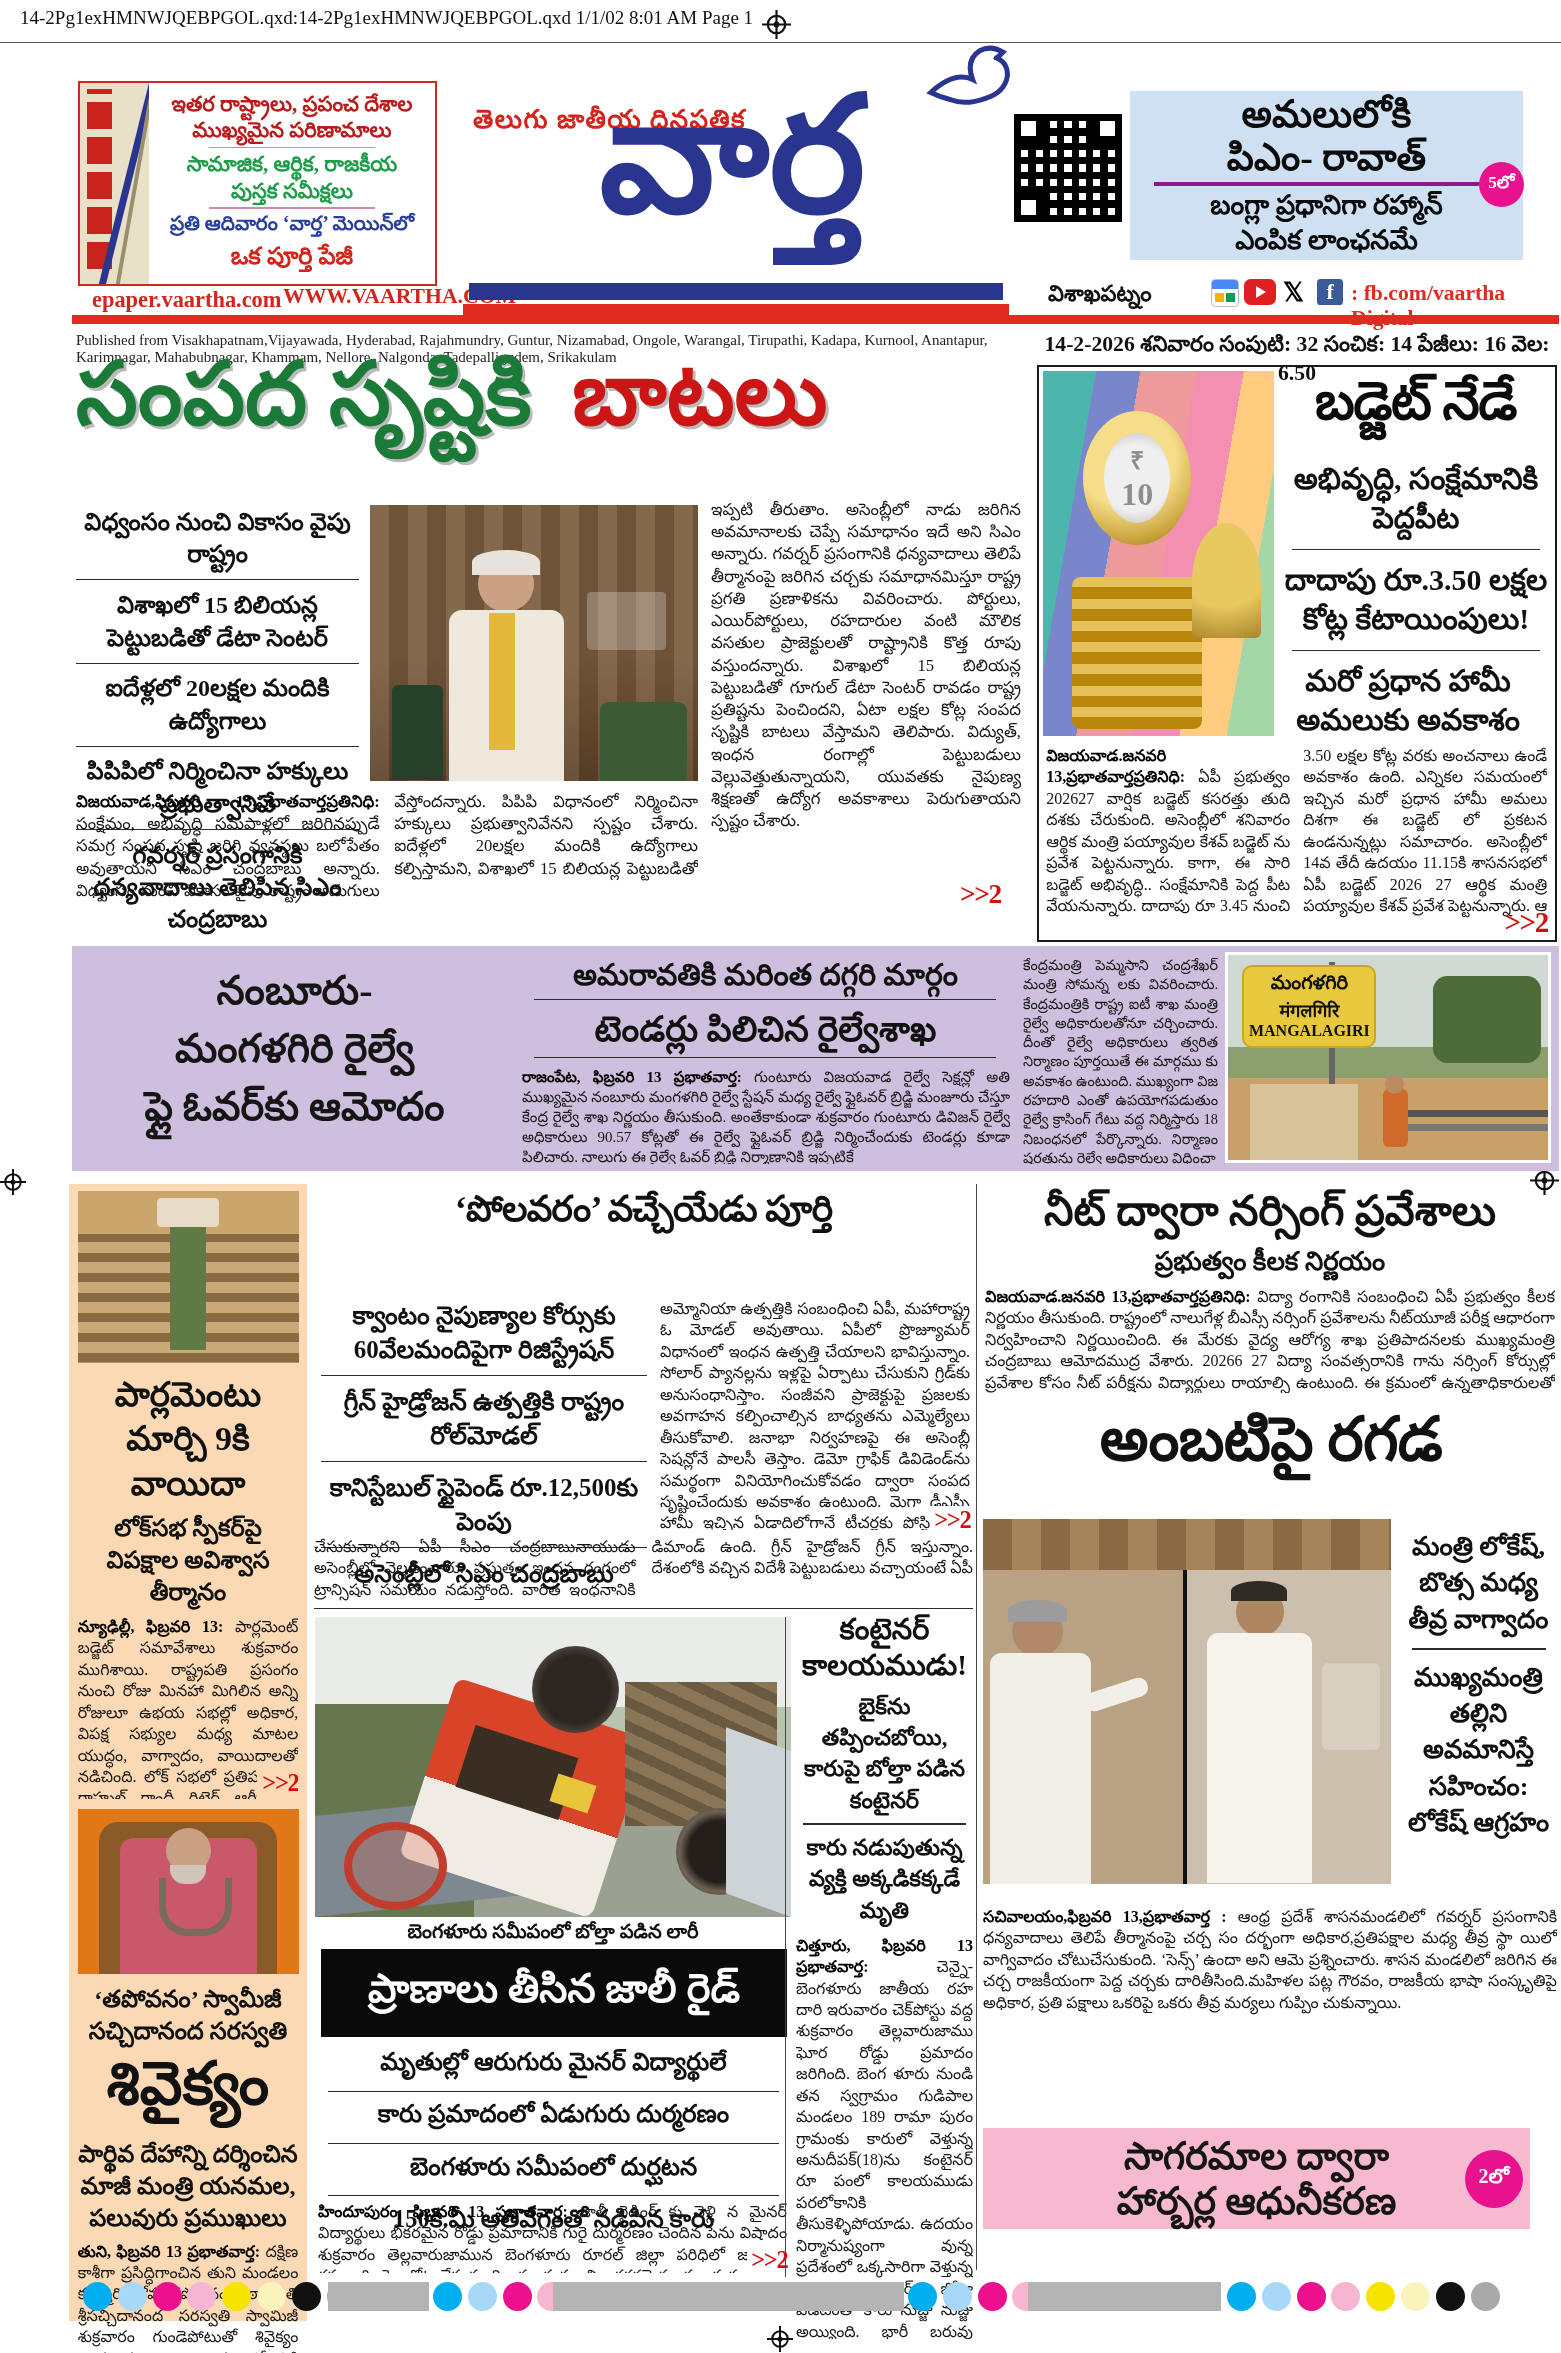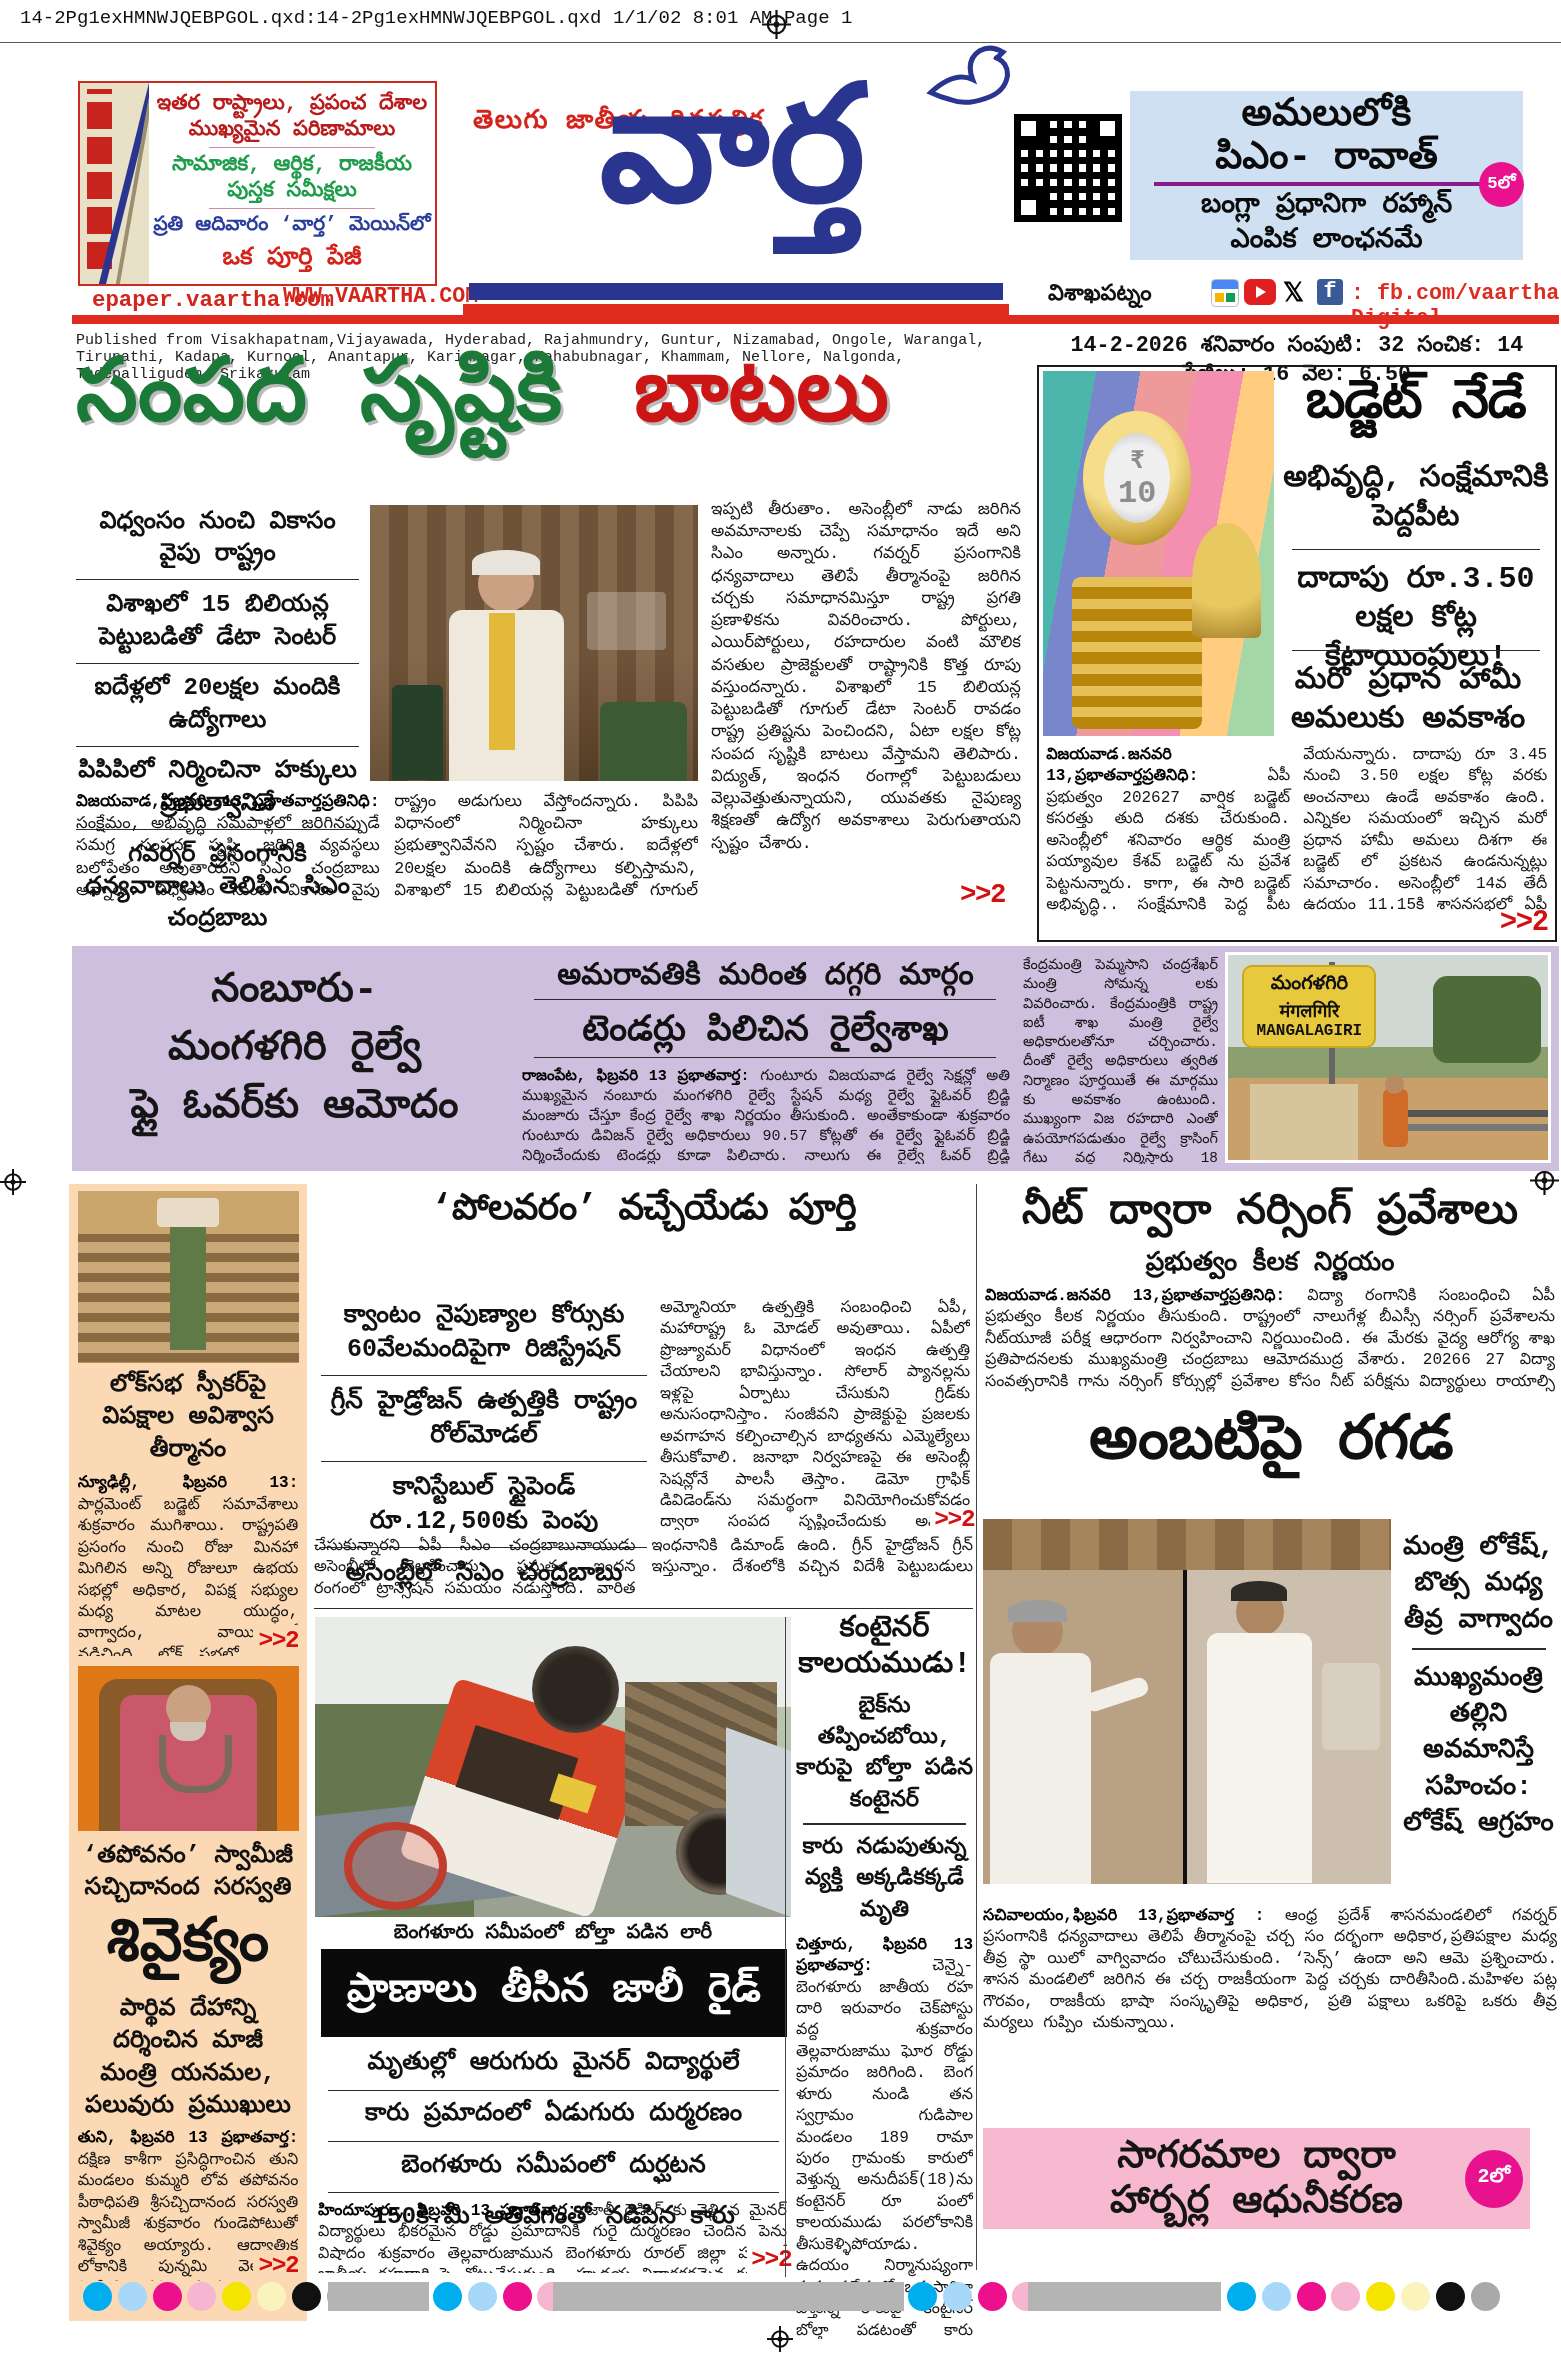--- a/index.html
+++ b/index.html
@@ -1,17 +1,17 @@
 <!DOCTYPE html>
 <html style="font-size:11.5px"><head>
 <meta charset="utf-8">
 <style>
   html,body{margin:0;padding:0;background:#888;}
   #paper{position:relative;width:1561px;height:2354px;background:#ffffff;overflow:hidden;
-         font-family:Liberation Mono, monospace;color:#111;}
+         font-family:Liberation Serif, serif;color:#111;}
   .abs{position:absolute;}
   .c{text-align:center;}
   .j{text-align:justify;text-justify:inter-word;}
   .b{font-weight:bold;}
   .nowrap{white-space:nowrap;}
   .body{color:#151515;line-height:1.34;}
   .dl{font-weight:bold;color:#000;}
   .more{color:#d40f0f;font-weight:bold;font-style:normal;letter-spacing:-1.4px;}
   .rule{background:#2b2b2b;height:1.4px;}
   .vrule{background:#2b2b2b;width:1.4px;}
@@ -222,20 +222,24 @@
       <div style="position:absolute;left:157px;bottom:66px;width:19px;height:19px;border-radius:50%;background:#b98b62;"></div>
     </div>
   </div>
 
   <div class="abs" style="left:69px;top:1184px;width:238px;height:1137px;background:#fbd9b5;padding:7.2px 8.7px;box-sizing:border-box;">
     <div class="photo" style="position:relative;left:0;top:0;width:221px;height:172px;background:linear-gradient(180deg,#caa56c 0 30%,#b98f55 100%);">
       <div style="position:absolute;left:0;top:43px;width:100%;height:128px;background:repeating-linear-gradient(0deg,#8a6a40 0 8.7px,#caa878 8.7px 20px);"></div>
       <div style="position:absolute;left:92px;top:14.4px;width:36px;height:144px;background:#5f7a46;"></div>
       <div style="position:absolute;left:79px;top:7.2px;width:62px;height:29px;background:#e8dcc8;border-radius:4.3px;"></div>
     </div>
+    <div class="c b" style="margin-top:10px;font-size:34px;line-height:1.3;">
+      <div>పార్లమెంటు</div>
+      <div>మార్చి 9కి వాయిదా</div>
+    </div>
     <div class="c b" style="margin-top:5.8px;font-size:24px;line-height:1.35;">లోక్‌సభ స్పీకర్‌పై విపక్షాల అవిశ్వాస తీర్మానం</div>
     <div class="j body" style="position:relative;margin-top:7.2px;font-size:16px;height:183px;overflow:hidden;">
       <span class="dl">న్యూఢిల్లీ, ఫిబ్రవరి 13:</span>
       <span>పార్లమెంట్ బడ్జెట్ సమావేశాలు శుక్రవారం ముగిశాయి. రాష్ట్రపతి ప్రసంగం నుంచి రోజు మినహా మిగిలిన అన్ని రోజులూ ఉభయ సభల్లో అధికార, విపక్ష సభ్యుల మధ్య మాటల యుద్ధం, వాగ్వాదం, వాయిదాలతో నడిచింది. లోక్ సభలో ప్రతిపక్ష నేత రాహుల్ గాంధీ రిటైర్డ్ ఆర్మీ చీఫ్ నరవణె రాసిన పుస్తకం చేతబట్టి అందులోని అంశాలను సభలో ప్రస్తావనతో మొదలైన రభస కొనసాగింది. చివరకు ప్రధానమంత్రి నరేంద్రమోడీ లోక్‌సభలో రాష్ట్రపతి ధన్యవాద తీర్మానంపై ప్రసంగించకుండానే ఆమోదించేశారు. ఇదిలా ఉండగా, రాహుల్‌గాంధీకి మాట్లాడే అవకాశం కల్పించాలంటూ కాంగ్రెస్ సహా పలువురు ప్రతిపక్ష ఎంపీలు నినాదాలతో చేస్తూ స్పీకర్ పోడియంను చుట్టుముట్ట</span>
       <span class="more" style="position:absolute;right:0;bottom:-1.4px;font-size:24.5px;background:#fbd9b5;padding-left:5.8px;">&gt;&gt;2</span>
     </div>
     <div class="photo" style="position:relative;margin-top:10px;left:0;width:221px;height:165px;background:linear-gradient(180deg,#e07818 0 100%);">
       <div style="position:absolute;left:21.7px;top:13px;width:178px;height:152px;background:#8a5a28;border-radius:19px 19px 0 0;"></div>
       <div style="position:absolute;left:42px;top:29px;width:137px;height:136px;background:#c8586a;border-radius:13px 13px 0 0;"></div>
       <div style="position:absolute;left:88px;top:19px;width:45px;height:45px;border-radius:50%;background:#caa182;"></div>

